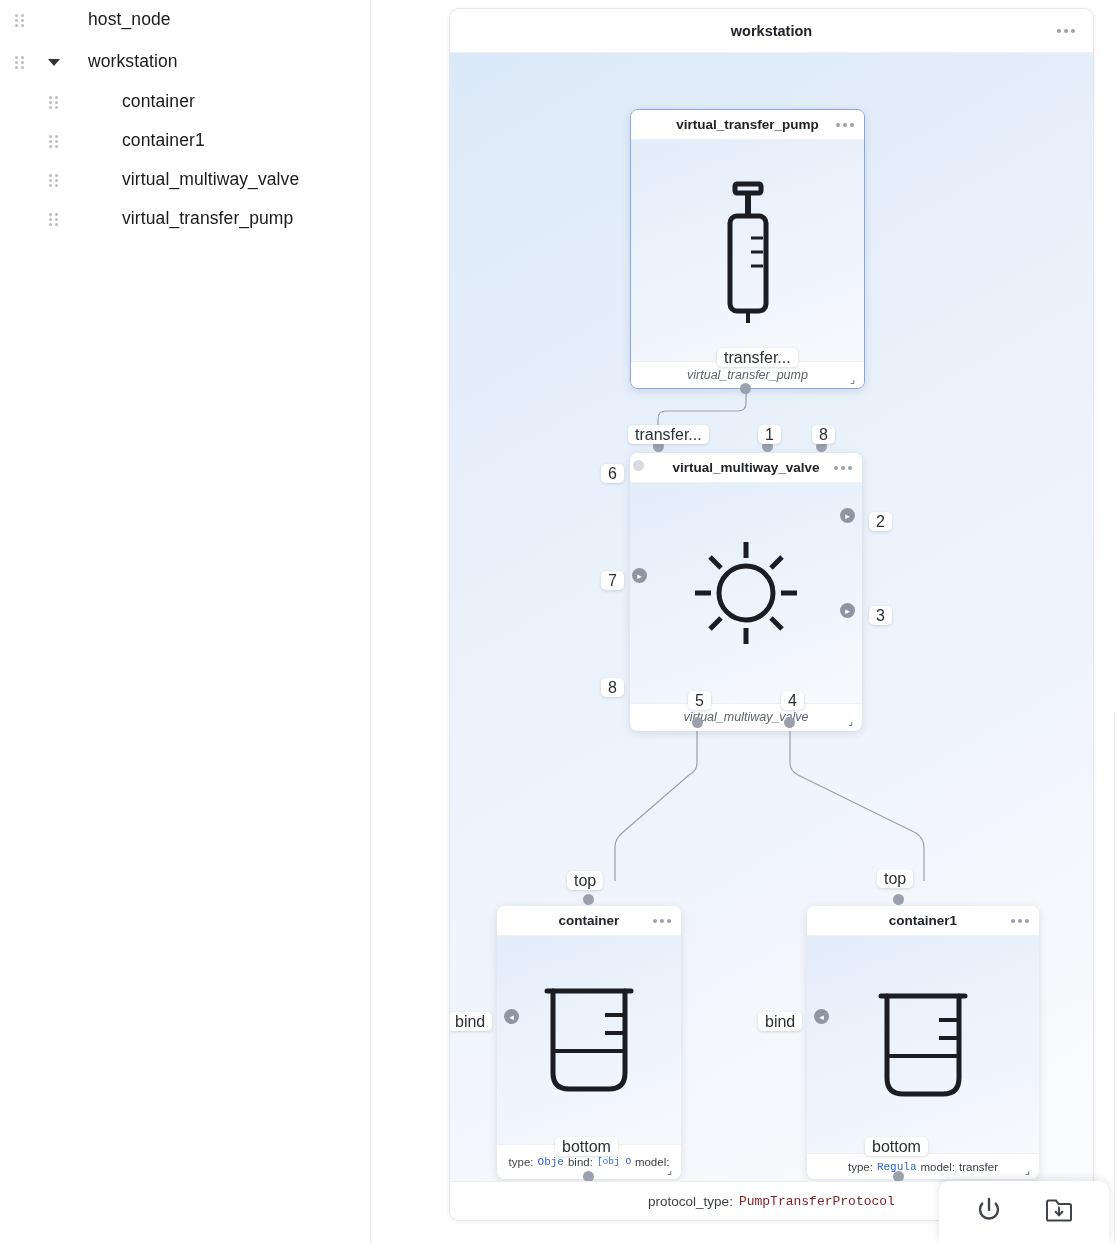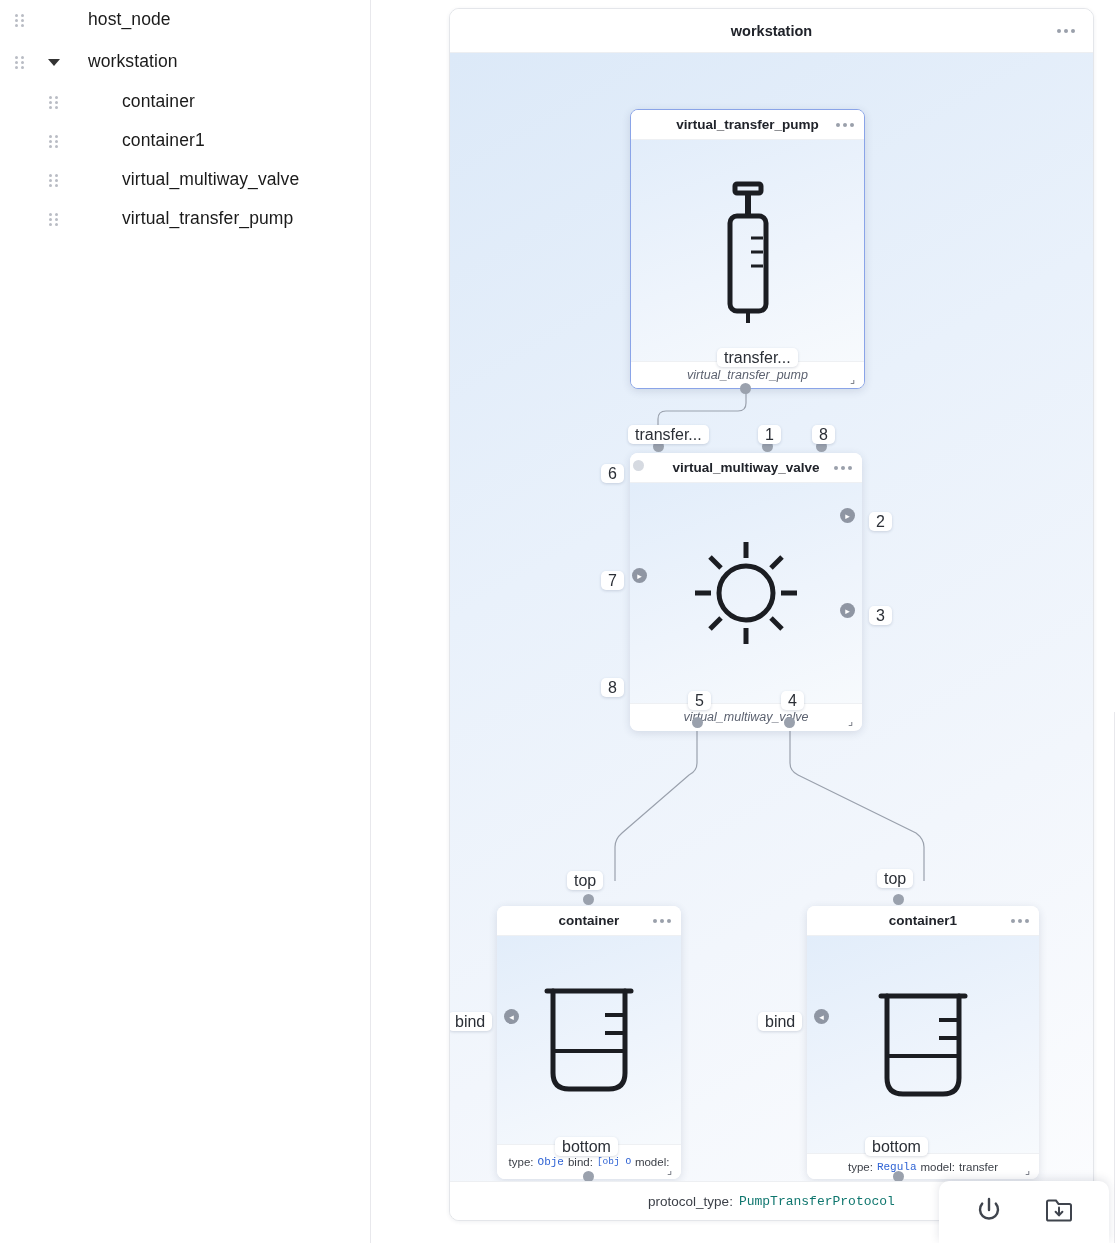--- a/index.html
+++ b/index.html
@@ -85,21 +85,21 @@
     width: 643px; height: 39px;
     background: #ffffff;
     border-top: 1px solid #edeff2;
     display: flex; align-items: center; justify-content: center;
     gap: 6px;
     font-size: 13.5px;
     color: #3b3f47;
   }
   #ws-footer .val {
     font-family: "Liberation Mono", monospace;
-    color: #0f766e;
+    color: #7f1d1d;
     font-size: 13px;
     text-align: center;
   }
 
   
   .node {
     position: absolute;
     background: #ffffff;
     border-radius: 8px;
     box-shadow: 0 2px 8px rgba(40,55,90,.14);

